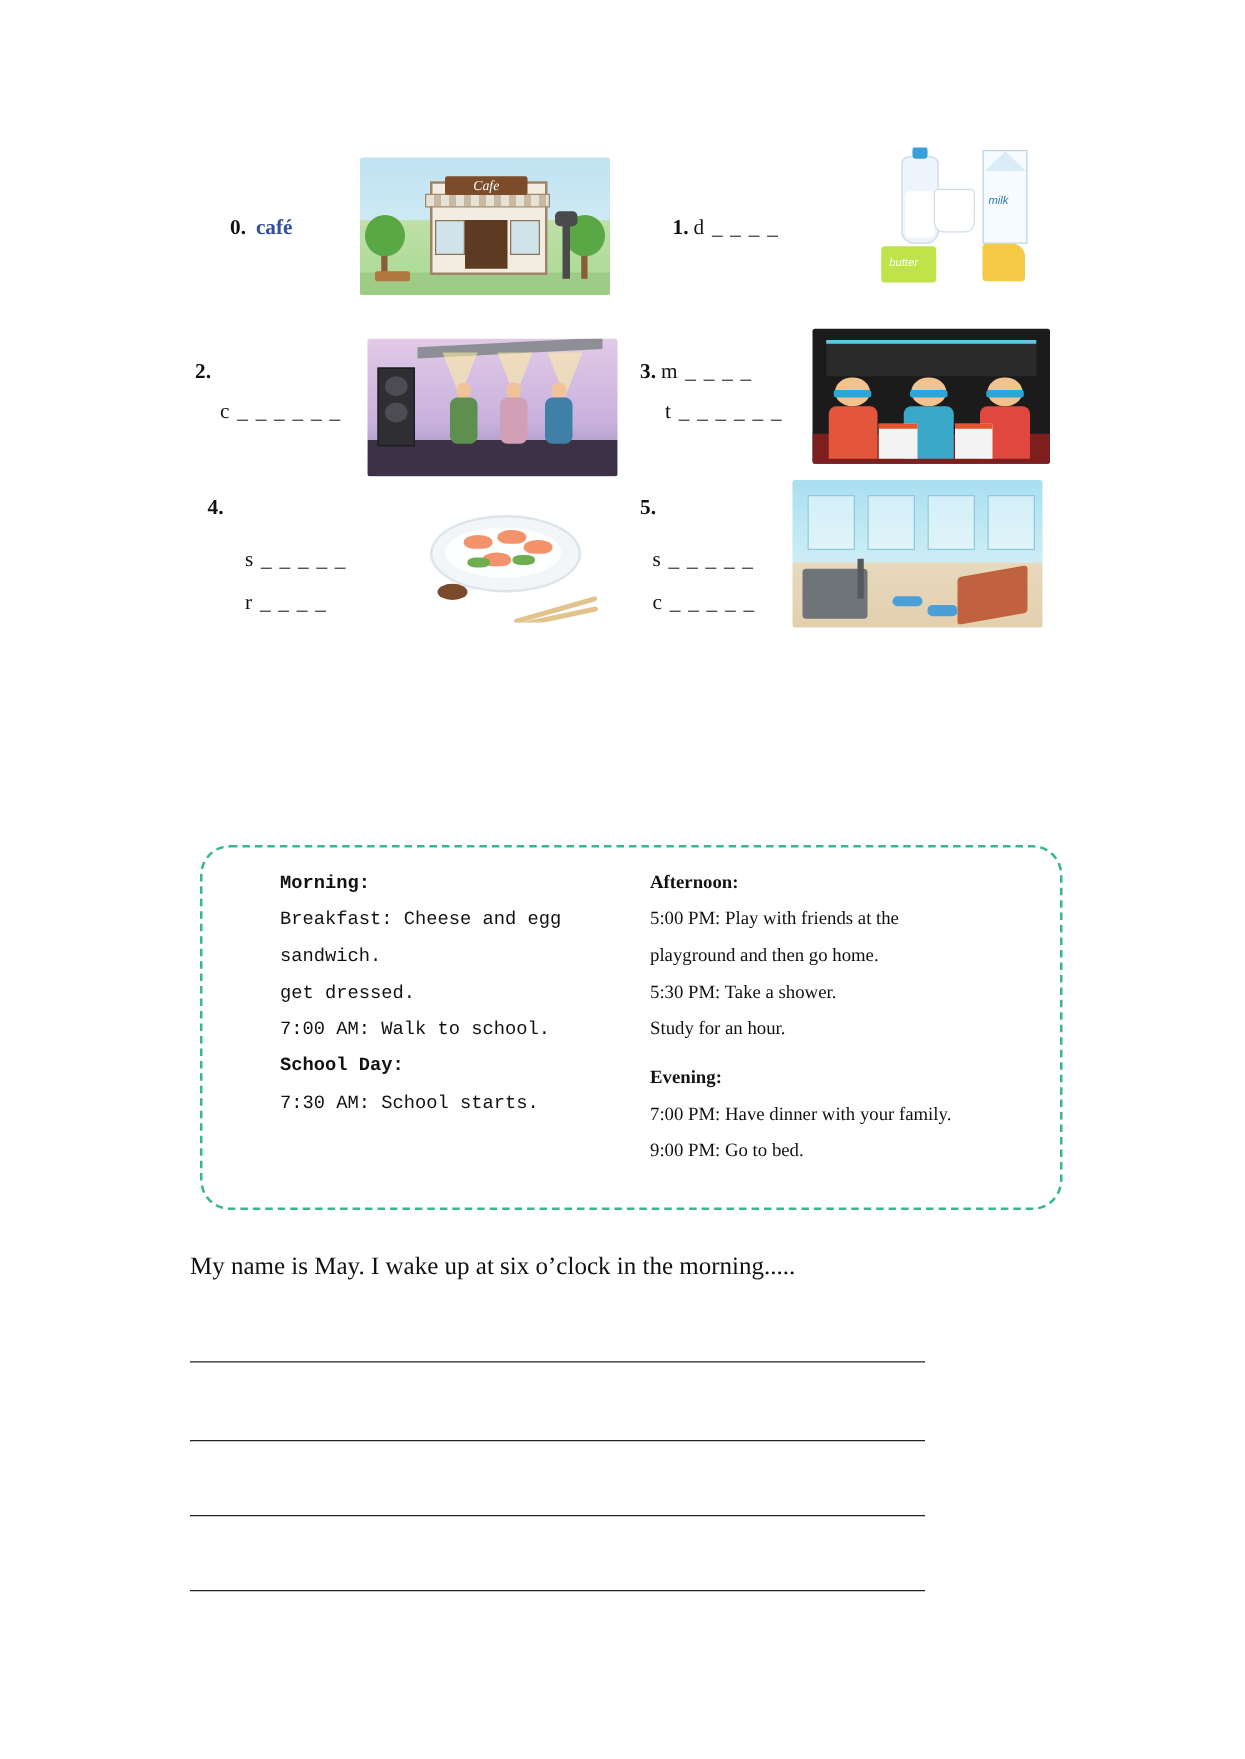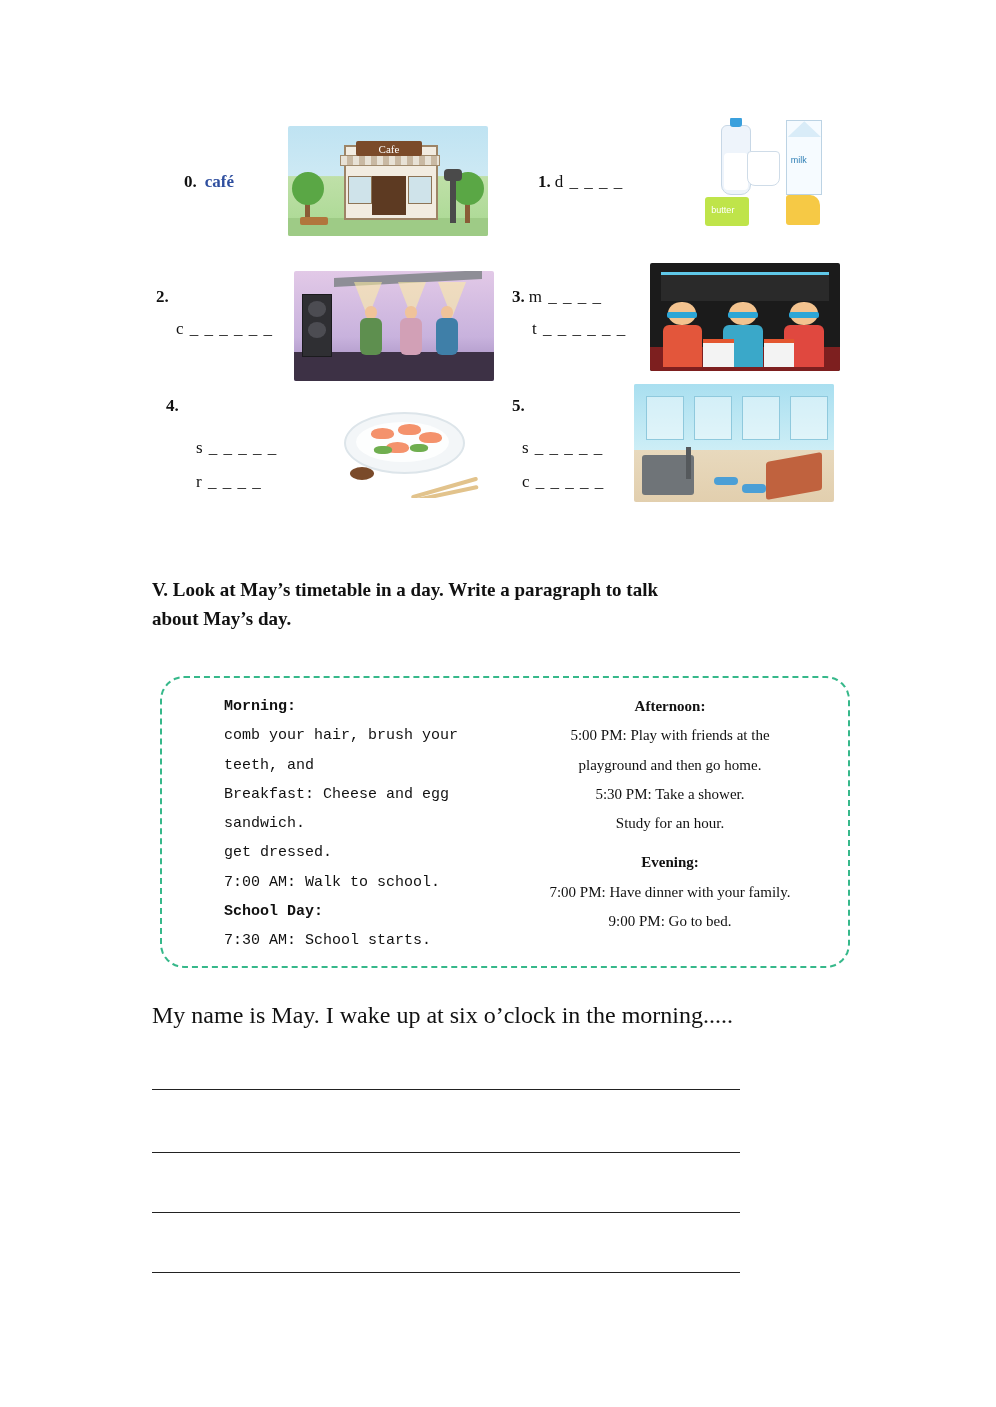--- a/index.html
+++ b/index.html
@@ -50,20 +50,21 @@
   }
   .vblank {
     font-size: 17px;
     letter-spacing: 1px;
     white-space: nowrap;
   }
   .pic {
     position: absolute;
     border-radius: 2px;
     overflow: hidden;
+    font-style: italic;
   }
 
   
   .cafe-pic { background: linear-gradient(#bfe3f2 0%, #cde9f4 45%, #bfe0a8 46%, #a8d891 100%); }
   .cafe-building {
     position: absolute; left: 28%; top: 17%; width: 45%; height: 65%;
     background: #f2ece1; border: 2px solid #9d8466;
   }
   .cafe-awning {
     position: absolute; left: 26%; top: 26%; width: 49%; height: 9%;
@@ -175,34 +176,34 @@
     border-radius: 24px;
     box-sizing: border-box;
   }
   .tt-col {
     position: absolute;
     top: 14px;
     font-size: 15px;
     line-height: 1.95;
   }
   .tt-left { left: 62px; width: 290px; font-family: Liberation Mono, monospace; }
-  .tt-right { left: 358px; width: 300px; text-align: center; }
+  .tt-right { left: 358px; width: 300px; }
   .tt-h {
     font-weight: bold;
     font-size: 15px;
   }
   .tt-line { font-size: 15px; }
   .tt-gap { height: 10px; }
 
   
   .prompt {
     position: absolute;
     left: 152px;
     top: 1002px;
-    font-size: 24px;
+    font-size: 20px;
     text-align: center;
   }
 
   
   .ansline {
     position: absolute;
     left: 152px;
     width: 588px;
     border-bottom: 1px solid #222;
     height: 0;
@@ -350,29 +351,24 @@
         <div class="gym-window" style="left:54%;"></div>
         <div class="gym-window" style="left:78%;"></div>
         <div class="treadmill"></div>
         <div class="bench-press"></div>
         <div class="dumbbell" style="left:40%;"></div>
         <div class="dumbbell" style="left:54%; bottom:8%;"></div>
       </div>
     </div>
   </div>
 
-  <div class="heading">
-    <span>V. Look at May’s timetable in a day. Write a paragraph to talk</span>
-    <span class="l2">about May’s day.</span>
-  </div>
 
   <div class="timetable">
     <div class="tt-col tt-left">
       <div class="tt-h">Morning:</div>
-      <div class="tt-line">comb your hair, brush your teeth, and</div>
       <div class="tt-line">Breakfast: Cheese and egg sandwich.</div>
       <div class="tt-line">get dressed.</div>
       <div class="tt-line">7:00 AM: Walk to school.</div>
       <div class="tt-h">School Day:</div>
       <div class="tt-line">7:30 AM: School starts.</div>
     </div>
     <div class="tt-col tt-right">
       <div class="tt-h">Afternoon:</div>
       <div class="tt-line">5:00 PM: Play with friends at the</div>
       <div class="tt-line">playground and then go home.</div>

